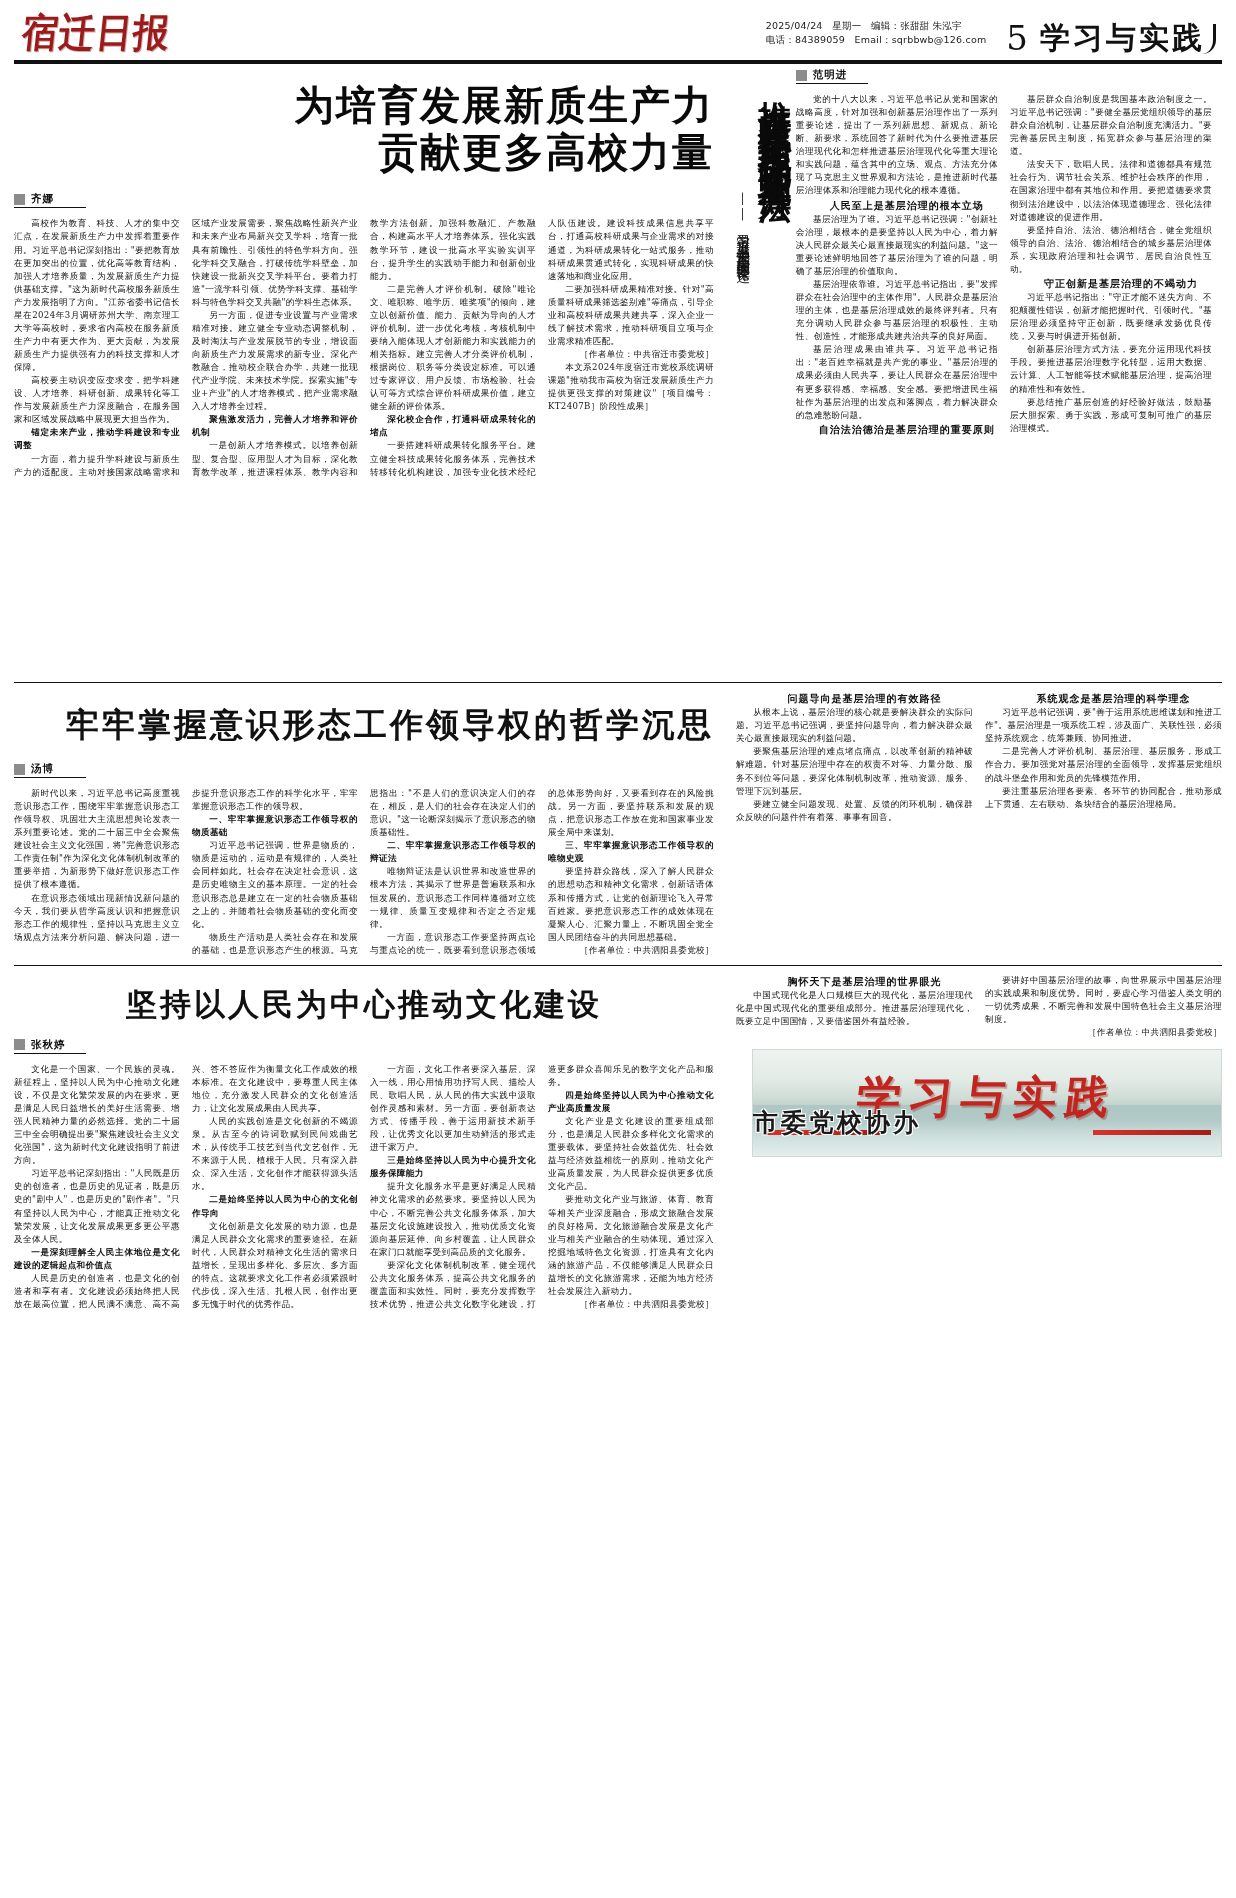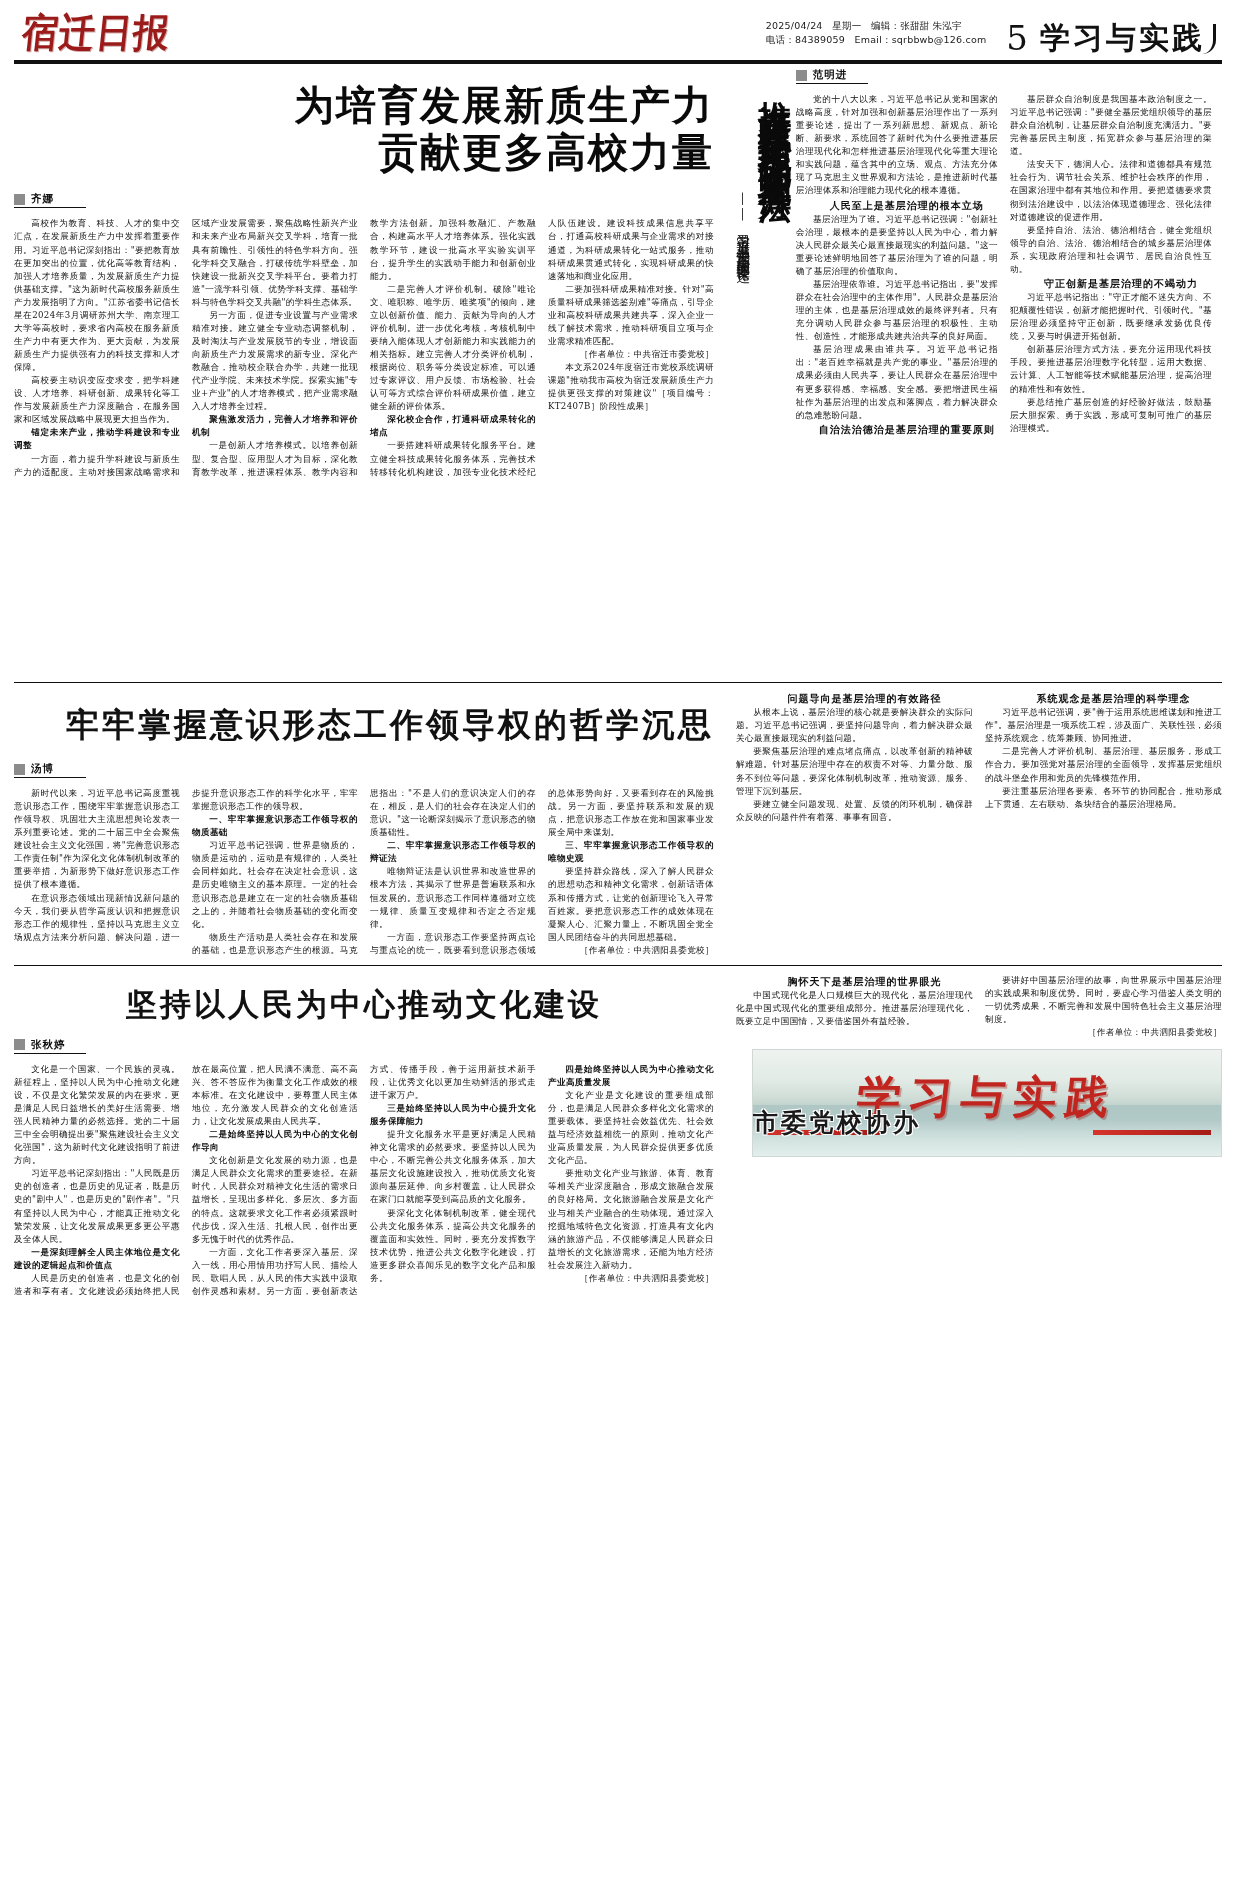--- a/index.html
+++ b/index.html
@@ -295,21 +295,21 @@
         <div class="bodytext cols2">
           <p>党的十八大以来，习近平总书记从党和国家的战略高度，针对加强和创新基层治理作出了一系列重要论述，提出了一系列新思想、新观点、新论断、新要求，系统回答了新时代为什么要推进基层治理现代化和怎样推进基层治理现代化等重大理论和实践问题，蕴含其中的立场、观点、方法充分体现了马克思主义世界观和方法论，是推进新时代基层治理体系和治理能力现代化的根本遵循。</p>
 
           <p class="rsub">人民至上是基层治理的根本立场</p>
           <p>基层治理为了谁。习近平总书记强调："创新社会治理，最根本的是要坚持以人民为中心，着力解决人民群众最关心最直接最现实的利益问题。"这一重要论述鲜明地回答了基层治理为了谁的问题，明确了基层治理的价值取向。</p>
           <p>基层治理依靠谁。习近平总书记指出，要"发挥群众在社会治理中的主体作用"。人民群众是基层治理的主体，也是基层治理成效的最终评判者。只有充分调动人民群众参与基层治理的积极性、主动性、创造性，才能形成共建共治共享的良好局面。</p>
           <p>基层治理成果由谁共享。习近平总书记指出："老百姓幸福就是共产党的事业。"基层治理的成果必须由人民共享，要让人民群众在基层治理中有更多获得感、幸福感、安全感。要把增进民生福祉作为基层治理的出发点和落脚点，着力解决群众的急难愁盼问题。</p>
 
           <p class="rsub">自治法治德治是基层治理的重要原则</p>
           <p>基层群众自治制度是我国基本政治制度之一。习近平总书记强调："要健全基层党组织领导的基层群众自治机制，让基层群众自治制度充满活力。"要完善基层民主制度，拓宽群众参与基层治理的渠道。</p>
-          <p>法安天下，德润人心。法律和道德都具有规范社会行为、调节社会关系、维护社会秩序的作用，在国家治理中都有其地位和作用。要把道德要求贯彻到法治建设中，以法治体现道德理念、强化法律对道德建设的促进作用。</p>
+          <p>法安天下，歌唱人民。法律和道德都具有规范社会行为、调节社会关系、维护社会秩序的作用，在国家治理中都有其地位和作用。要把道德要求贯彻到法治建设中，以法治体现道德理念、强化法律对道德建设的促进作用。</p>
           <p>要坚持自治、法治、德治相结合，健全党组织领导的自治、法治、德治相结合的城乡基层治理体系，实现政府治理和社会调节、居民自治良性互动。</p>
 
           <p class="rsub">守正创新是基层治理的不竭动力</p>
           <p>习近平总书记指出："守正才能不迷失方向、不犯颠覆性错误，创新才能把握时代、引领时代。"基层治理必须坚持守正创新，既要继承发扬优良传统，又要与时俱进开拓创新。</p>
           <p>创新基层治理方式方法，要充分运用现代科技手段。要推进基层治理数字化转型，运用大数据、云计算、人工智能等技术赋能基层治理，提高治理的精准性和有效性。</p>
           <p>要总结推广基层创造的好经验好做法，鼓励基层大胆探索、勇于实践，形成可复制可推广的基层治理模式。</p>
         </div>
       </div>
     </div>
   </div>
@@ -360,20 +360,21 @@
       <div class="hl-3">坚持以人民为中心推动文化建设</div>
       <div class="byline">
         <span class="sq"></span>
         <span class="nm">张秋婷</span>
       </div>
       <div class="bodytext cols4">
         <p>文化是一个国家、一个民族的灵魂。新征程上，坚持以人民为中心推动文化建设，不仅是文化繁荣发展的内在要求，更是满足人民日益增长的美好生活需要、增强人民精神力量的必然选择。党的二十届三中全会明确提出要"聚焦建设社会主义文化强国"，这为新时代文化建设指明了前进方向。</p>
         <p>习近平总书记深刻指出："人民既是历史的创造者，也是历史的见证者，既是历史的"剧中人"，也是历史的"剧作者"。"只有坚持以人民为中心，才能真正推动文化繁荣发展，让文化发展成果更多更公平惠及全体人民。</p>
         <p class="subhead">一是深刻理解全人民主体地位是文化建设的逻辑起点和价值点</p>
         <p>人民是历史的创造者，也是文化的创造者和享有者。文化建设必须始终把人民放在最高位置，把人民满不满意、高不高兴、答不答应作为衡量文化工作成效的根本标准。在文化建设中，要尊重人民主体地位，充分激发人民群众的文化创造活力，让文化发展成果由人民共享。</p>
+        <p>人民的实践创造是文化创新的不竭源泉。从古至今的诗词歌赋到民间戏曲艺术，从传统手工技艺到当代文艺创作，无不来源于人民、植根于人民。只有深入群众、深入生活，文化创作才能获得源头活水。</p>
         <p class="subhead">二是始终坚持以人民为中心的文化创作导向</p>
         <p>文化创新是文化发展的动力源，也是满足人民群众文化需求的重要途径。在新时代，人民群众对精神文化生活的需求日益增长，呈现出多样化、多层次、多方面的特点。这就要求文化工作者必须紧跟时代步伐，深入生活、扎根人民，创作出更多无愧于时代的优秀作品。</p>
         <p>一方面，文化工作者要深入基层、深入一线，用心用情用功抒写人民、描绘人民、歌唱人民，从人民的伟大实践中汲取创作灵感和素材。另一方面，要创新表达方式、传播手段，善于运用新技术新手段，让优秀文化以更加生动鲜活的形式走进千家万户。</p>
         <p class="subhead">三是始终坚持以人民为中心提升文化服务保障能力</p>
         <p>提升文化服务水平是更好满足人民精神文化需求的必然要求。要坚持以人民为中心，不断完善公共文化服务体系，加大基层文化设施建设投入，推动优质文化资源向基层延伸、向乡村覆盖，让人民群众在家门口就能享受到高品质的文化服务。</p>
         <p>要深化文化体制机制改革，健全现代公共文化服务体系，提高公共文化服务的覆盖面和实效性。同时，要充分发挥数字技术优势，推进公共文化数字化建设，打造更多群众喜闻乐见的数字文化产品和服务。</p>
         <p class="subhead">四是始终坚持以人民为中心推动文化产业高质量发展</p>
         <p>文化产业是文化建设的重要组成部分，也是满足人民群众多样化文化需求的重要载体。要坚持社会效益优先、社会效益与经济效益相统一的原则，推动文化产业高质量发展，为人民群众提供更多优质文化产品。</p>
         <p>要推动文化产业与旅游、体育、教育等相关产业深度融合，形成文旅融合发展的良好格局。文化旅游融合发展是文化产业与相关产业融合的生动体现。通过深入挖掘地域特色文化资源，打造具有文化内涵的旅游产品，不仅能够满足人民群众日益增长的文化旅游需求，还能为地方经济社会发展注入新动力。</p>
         <p class="credit">［作者单位：中共泗阳县委党校］</p>

